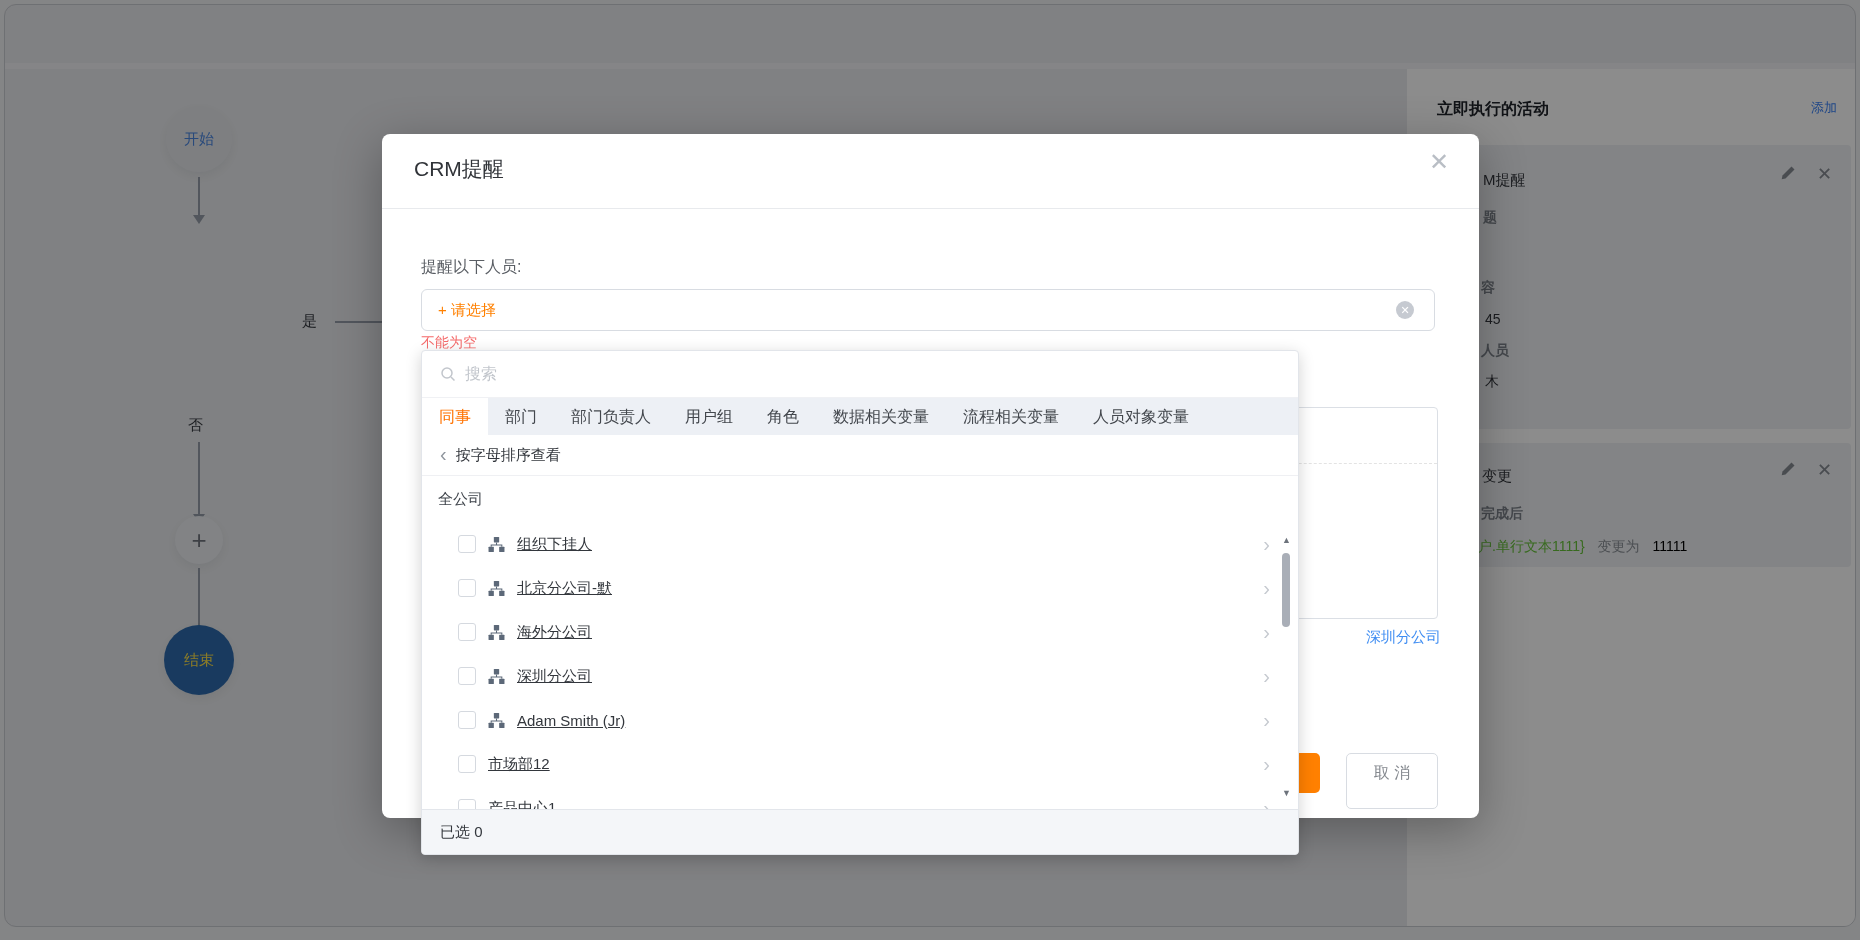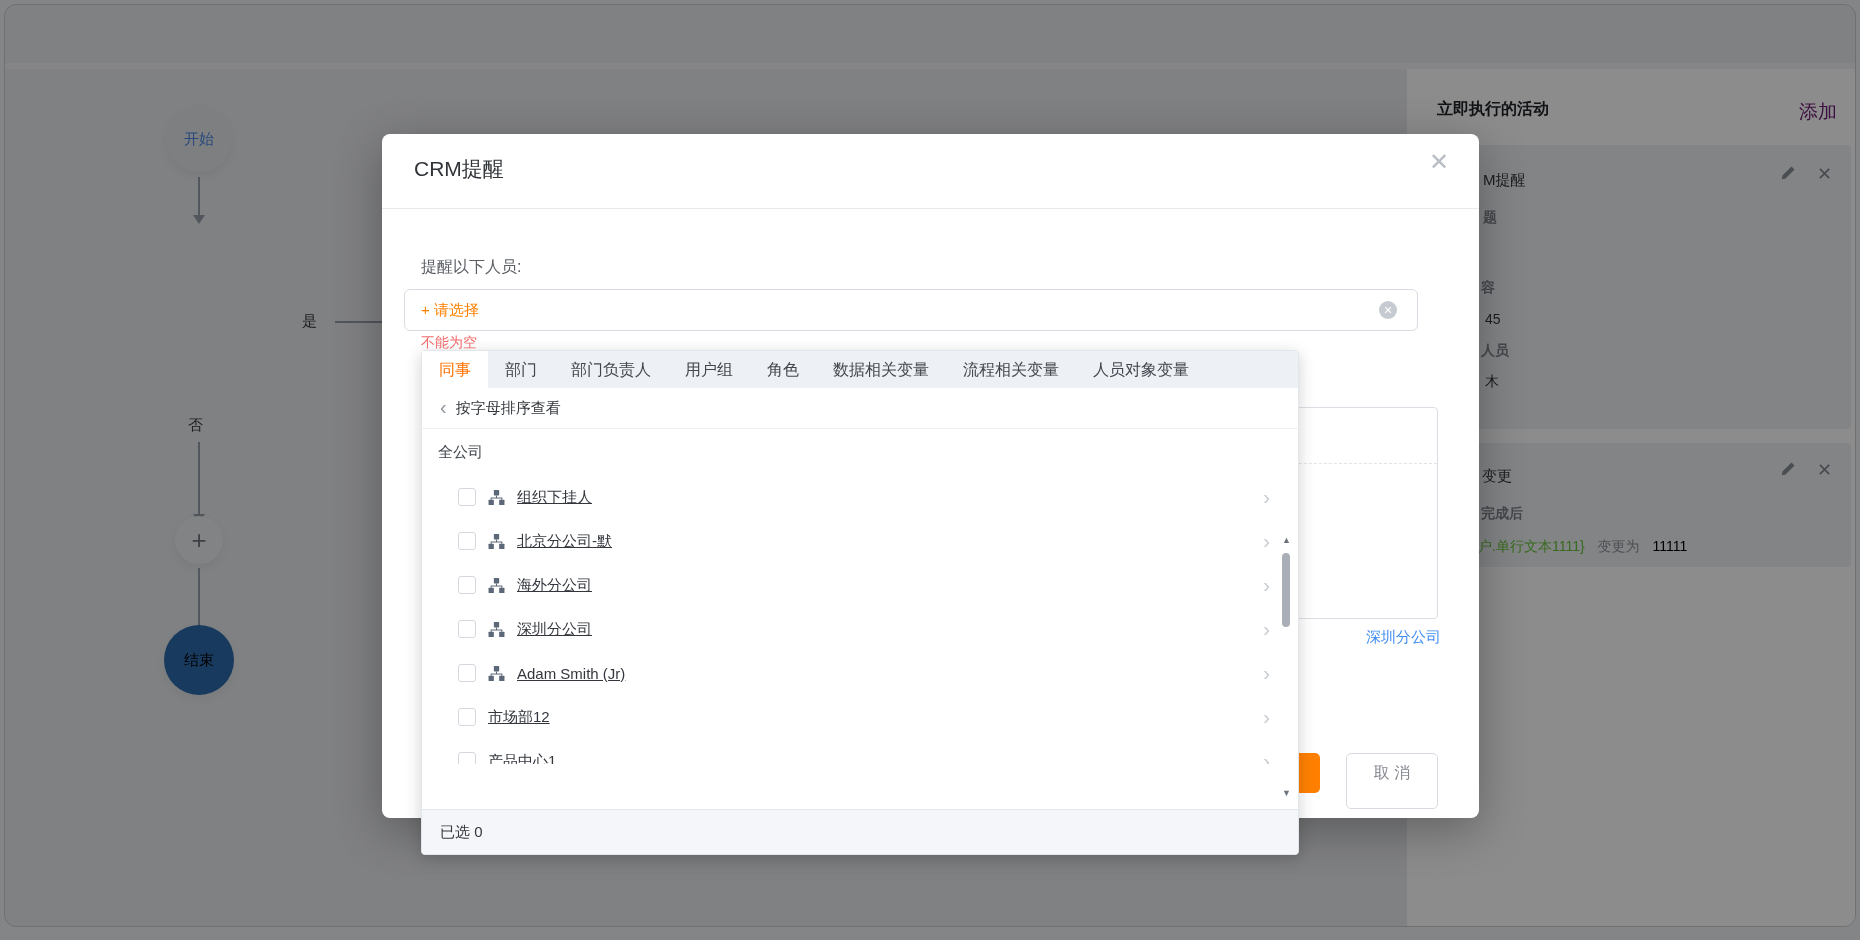--- a/index.html
+++ b/index.html
@@ -26,35 +26,35 @@
     border-right:6px solid transparent; border-top:9px solid #959da9; }
   .diamond-wrap { position:absolute; left:131px; top:254px; width:126px; height:126px; }
   .diamond { position:absolute; inset:0; transform:rotate(45deg); background:#d6d9de;
     border-radius:10px; box-shadow:0 10px 24px rgba(31,41,55,.10); }
   .diamond-lbl { position:absolute; inset:0; display:flex; align-items:center; justify-content:center;
     font-size:15px; color:#33373d; }
   .edge-lbl { position:absolute; font-size:15px; color:#363a41; }
   
   .sidebar { position:absolute; left:1402px; top:64px; right:0; bottom:0; background:#ffffff; }
   .sb-title { position:absolute; left:30px; top:30px; font-size:16px; font-weight:bold; color:#20242a; }
-  .sb-add { position:absolute; right:18px; top:30px; font-size:19px; color:#701a75; cursor:pointer; }
+  .sb-add { position:absolute; right:18px; top:30px; font-size:13px; color:#3b82f6; cursor:pointer; }
   .sb-card { position:absolute; left:16px; width:428px; background:#eff1f4; border-radius:4px; }
   .card-ico { position:absolute; font-size:16px; color:#868b93; cursor:pointer; }
   .frag { position:absolute; font-size:14px; color:#33363c; white-space:nowrap; }
   .frag-label { font-weight:bold; color:#7e848c; }
   .val-row { position:absolute; left:55px; top:95px; display:flex; gap:13px; font-size:14px; white-space:nowrap; }
   
   .overlay { position:absolute; inset:0; background:rgba(0,0,0,0.45); z-index:50; }
   .modal { position:absolute; left:382px; top:134px; width:1097px; height:684px; background:#fff;
     border-radius:8px; z-index:100; box-shadow:0 12px 48px rgba(0,0,0,.30); }
   .modal-title { position:absolute; left:32px; top:21px; font-size:21px; font-weight:500; color:#303338; }
   .modal-close { position:absolute; right:30px; top:14px; font-size:24px; color:#b9bec5; cursor:pointer; }
   .modal-divider { position:absolute; left:0; top:74px; width:100%; height:1px; background:#e8eaed; }
   .field-label { position:absolute; left:39px; top:123px; font-size:16px; color:#5a5e64; }
-  .select-input { position:absolute; left:22px; top:155px; width:1014px; height:42px;
+  .select-input { position:absolute; left:39px; top:155px; width:1014px; height:42px;
     border:1px solid #d8dce2; border-radius:6px; background:#fff; }
   .select-ph { position:absolute; left:16px; top:0; line-height:40px; font-size:15px; color:#ff8000; }
   .clear-ico { position:absolute; right:20px; top:11px; width:18px; height:18px; border-radius:50%;
     background:#c6cad1; color:#fff; font-size:11px; text-align:center; line-height:18px; cursor:pointer; }
   .err-text { position:absolute; left:39px; top:200px; font-size:14px; color:#f56c6c; }
   .content-box { position:absolute; left:39px; top:273px; width:1017px; height:212px;
     border:1px solid #dbdfe5; border-radius:4px; background:#fff; }
   .content-box .dash { height:56px; border-bottom:1px dashed #e3e3e3; }
   .insert-link { position:absolute; right:38px; top:494px; font-size:15px; color:#3f8df2; cursor:pointer; }
   .m-confirm { position:absolute; left:838px; top:619px; width:100px; height:40px;
@@ -106,21 +106,21 @@
   <div class="edge-lbl" style="left:183px;top:411px;">否</div>
 
   <div class="vline" style="left:193px;top:437px;height:74px;"></div>
   <div class="arrow-down" style="left:188px;top:509px;"></div>
 
   <div class="node-circle" style="left:170px;top:511px;width:48px;height:48px;background:#edeff3;color:#71767f;font-size:26px;">+</div>
 
   <div class="vline" style="left:193px;top:563px;height:70px;"></div>
   <div class="arrow-down" style="left:188px;top:631px;"></div>
 
-  <div class="node-circle" style="left:159px;top:620px;width:70px;height:70px;background:#2e6bad;color:#000000;">结束</div>
+  <div class="node-circle" style="left:159px;top:620px;width:70px;height:70px;background:#2e6bad;color:#fde047;">结束</div>
 
   <div class="sidebar">
     <div class="sb-title">立即执行的活动</div>
     <div class="sb-add">添加</div>
 
     <div class="sb-card" style="top:76px;height:284px;">
       <div class="card-ico" style="left:357px;top:20px;">
         <svg width="16" height="16" viewBox="0 0 16 16">
             <path d="M11.5 1.5l3 3L5.5 13.5l-3.8.8.8-3.8z" fill="#868b93"></path>
           </svg>
@@ -169,20 +169,27 @@
   <div class="content-box">
     <div class="dash"></div>
   </div>
   <div class="insert-link">深圳分公司</div>
 
   <div class="m-confirm"></div>
   <div class="m-cancel">取 消</div>
 </div>
 
 <div class="dd">
+  <div class="dd-search">
+    <svg width="16" height="16" viewBox="0 0 16 16">
+      <circle cx="7" cy="7" r="5" fill="none" stroke="#c2c6cc" stroke-width="1.5"></circle>
+      <line x1="11" y1="11" x2="14.5" y2="14.5" stroke="#c2c6cc" stroke-width="1.5"></line>
+    </svg>
+    <span>搜索</span>
+  </div>
 
   <div class="dd-tabs">
     <div class="dd-tab active">同事</div>
     <div class="dd-tab">部门</div>
     <div class="dd-tab">部门负责人</div>
     <div class="dd-tab">用户组</div>
     <div class="dd-tab">角色</div>
     <div class="dd-tab">数据相关变量</div>
     <div class="dd-tab">流程相关变量</div>
     <div class="dd-tab">人员对象变量</div>

